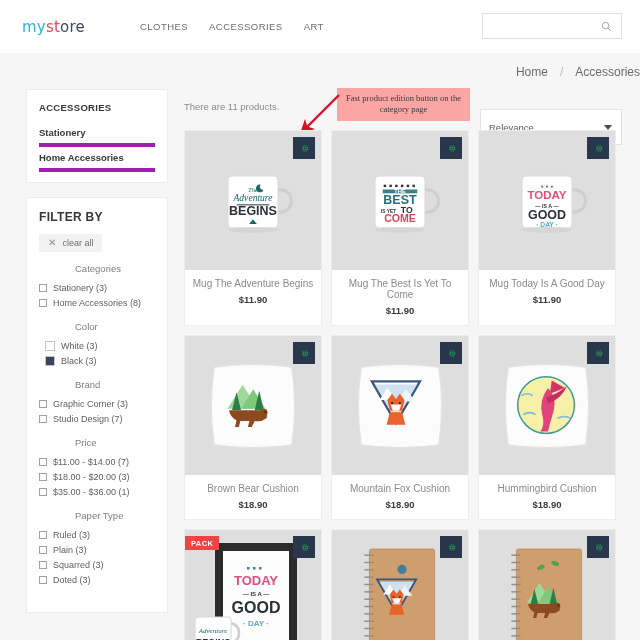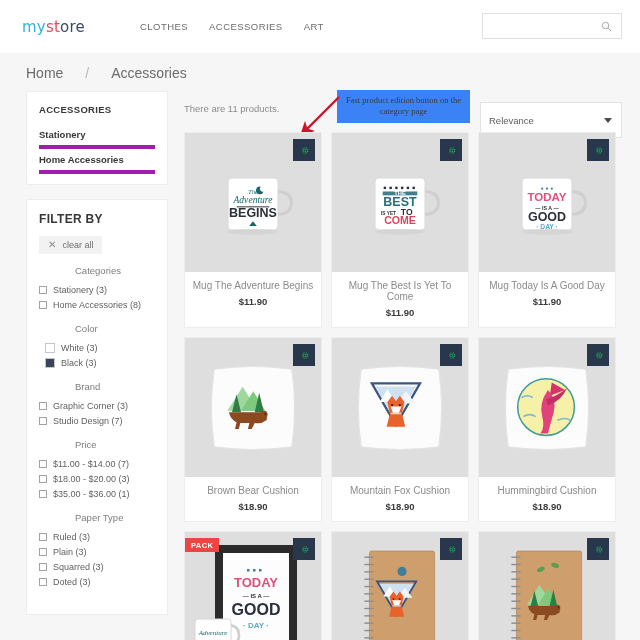--- a/index.html
+++ b/index.html
@@ -42,22 +42,22 @@
   #search-input {
     border:0; outline:0; background:transparent;
     font-size:9px; color:#8a8a8a;
     width:112px; height:100%; padding-left:8px;
     font-family:"Liberation Sans", sans-serif;
   }
   #search-icon { width:22px; display:flex; align-items:center; justify-content:center; }
 
   
   #breadcrumb {
-    padding:12px 0 10px 26px; font-size:14px; color:#6b6b6b;
-    display:flex; gap:22px; align-items:center;
+    padding:12px 0 10px 26px; font-size:12px; color:#6b6b6b;
+    display:flex; gap:12px; align-items:center;justify-content:flex-end;
   }
   #breadcrumb .crumb { cursor:pointer; }
   #breadcrumb .sep { color:#b9b9b9; }
   #breadcrumb .crumb.current { cursor:default; }
 
   
   #content { display:flex; padding:0 18px 0 26px; gap:16px; }
   #sidebar { width:142px; flex:0 0 142px; }
   #main { flex:1; }
 
@@ -94,35 +94,35 @@
     display:flex; align-items:center; gap:6px;
     font-size:9px; color:#5f5f5f; padding:2.5px 0; cursor:pointer;
   }
   .cb { width:8px; height:8px; border:1px solid #a2a2a2; background:#fff; flex:0 0 8px; }
   .sw { width:10px; height:10px; border:1px solid #c6c6c6; flex:0 0 10px; margin-left:6px; }
 
   
   #main-top { display:flex; align-items:center; height:34px; position:relative; margin-bottom:7px; }
   #product-count { font-size:9.5px; color:#8b8b8b; }
   #sort-select {
-    position:absolute; right:0; top:11px;
+    position:absolute; right:0; top:20px;
     width:142px; height:36px; background:#fff; border:1px solid #e3e3e3;
     display:flex; align-items:center; padding:0 8px;
     font-size:9.5px; color:#5d5d5d; cursor:pointer;
   }
   #sort-select .caret {
     position:absolute; right:9px; width:0; height:0;
     border-left:4px solid transparent; border-right:4px solid transparent;
     border-top:5px solid #4a4a4a;
   }
 
   
   #callout {
     position:absolute; right:152px; top:-1px;
-    width:133px; background:#3b82f6; color:#3b3b3b;
+    width:133px; background:#fca5a5; color:#3b3b3b;
     font-size:8.5px; line-height:1.35; text-align:center;
     padding:5px 4px;
     font-family:"Liberation Serif", serif;
   }
   #callout-arrow { position:absolute; left:-42px; top:5px; }
 
   
   #grid { display:flex; flex-wrap:wrap; gap:9px; }
   .product {
     width:138px; background:#fff; border:1px solid #ededed;

